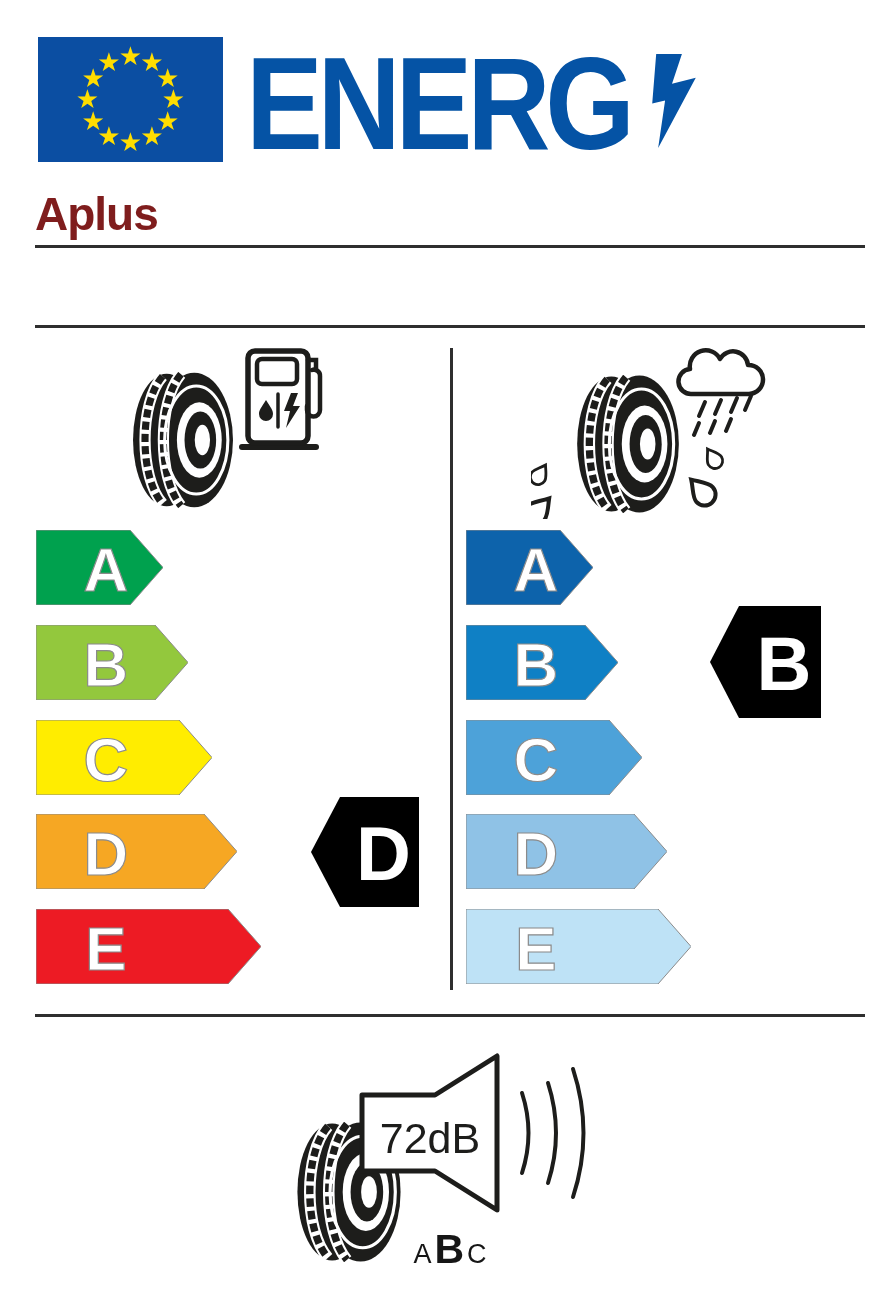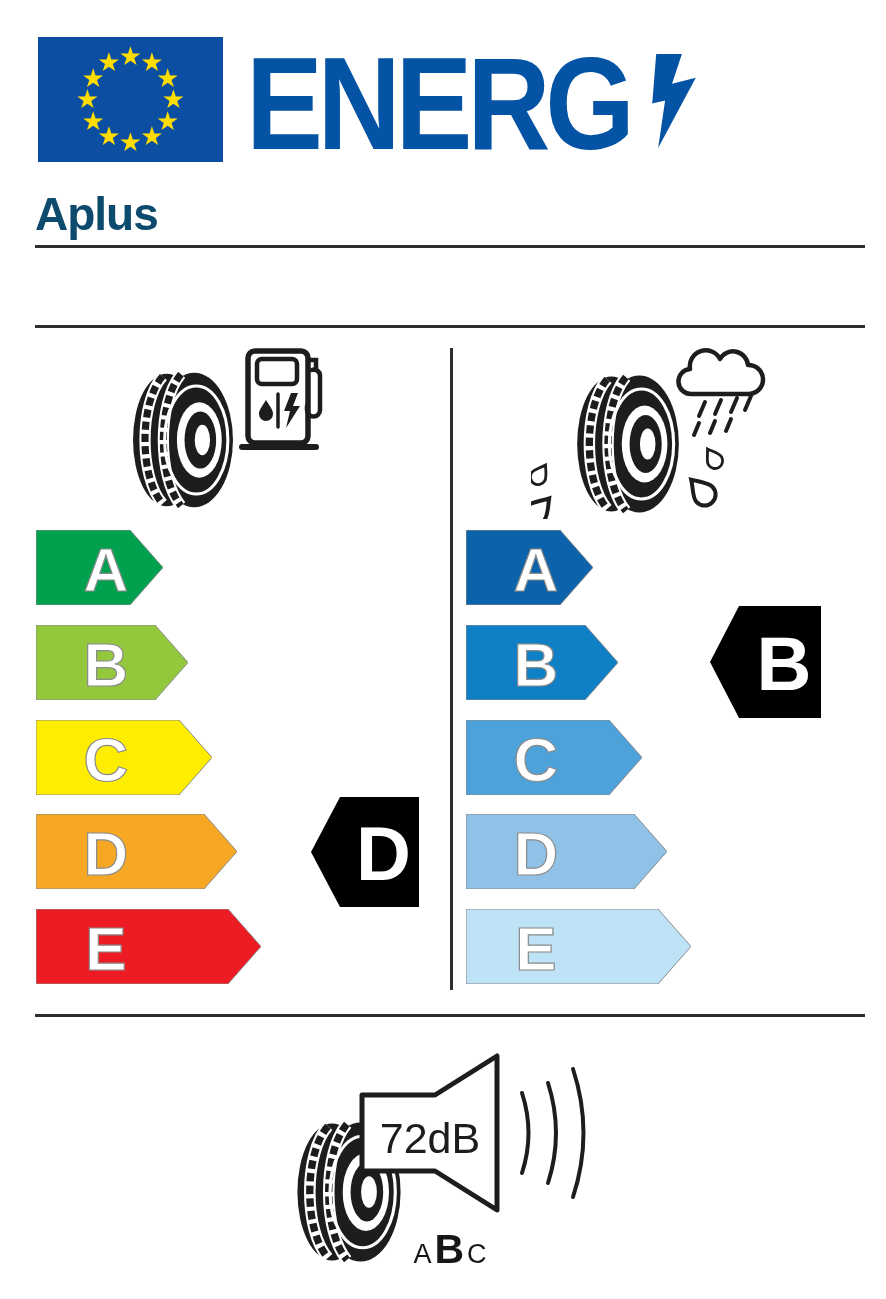--- a/index.html
+++ b/index.html
@@ -11,21 +11,21 @@
   .flag{position:absolute;left:38px;top:37px;width:185px;height:125px;}
   .flag .star{position:absolute;transform:translate(-50%,-50%);font-size:26px;line-height:1;}
   .energ{
     position:absolute;left:246px;top:38px;font-size:131px;font-weight:bold;
     letter-spacing:-6px;line-height:1;transform:scaleX(.88);transform-origin:left top;
     white-space:nowrap;
   }
   .bolt{position:absolute;left:652px;top:54px;}
   .brand{
     position:absolute;left:35px;top:191px;font-size:46px;font-weight:bold;
-    letter-spacing:-1px;color:#0c4a6e;line-height:1;
+    letter-spacing:-1px;color:#7f1d1d;line-height:1;
   }
   
   .rule{position:absolute;left:35px;width:830px;height:3px;background:#2e2e2e;}
   .rule.r1{top:245px;} .rule.r2{top:325px;} .rule.r3{top:1014px;}
   .vdivider{position:absolute;left:450px;top:348px;width:3px;height:642px;background:#2e2e2e;}
   
   .icon-svg{position:absolute;}
   .fuel-icon{left:128px;top:345px;}
   .wet-icon{left:531px;top:341px;}
   .noise-tire{left:296px;top:1122px;}

